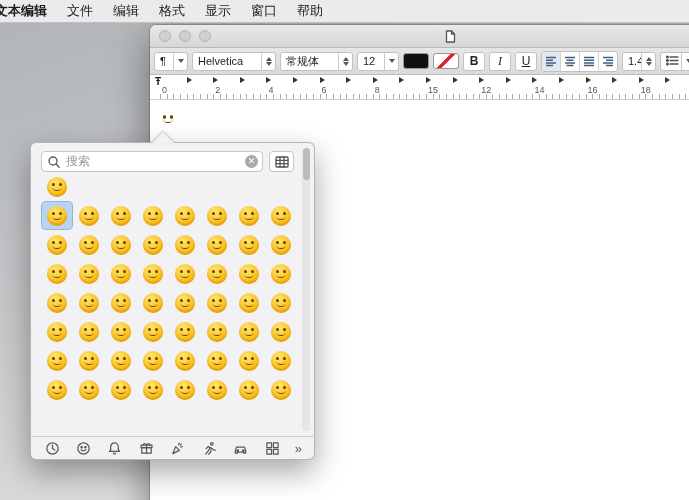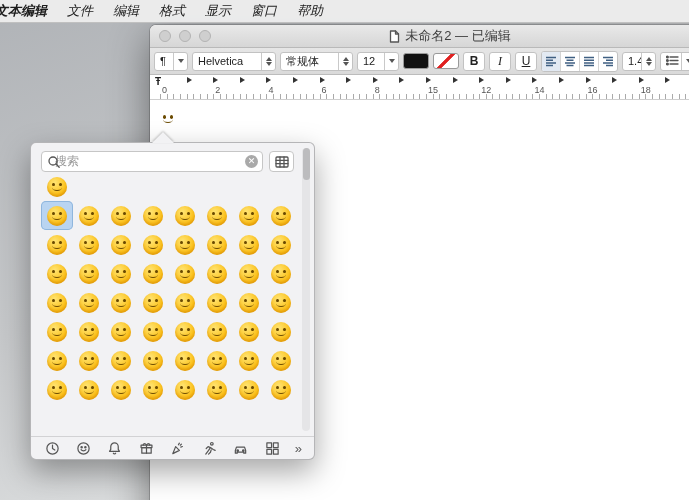--- a/index.html
+++ b/index.html
@@ -3,21 +3,21 @@
 <meta charset="utf-8">
 <style>
   html,body{margin:0;padding:0;}
   body{font-family:"Liberation Sans", sans-serif; background:#888;}
   #stage{position:relative;width:689px;height:500px;overflow:hidden;
          background:linear-gradient(160deg,#b0b3b7 0%,#c6c8ca 45%,#eef0f0 100%);}
 
   
   .menubar{position:absolute;left:0;top:0;width:100%;height:22px;background:rgba(236,236,236,.97);
            border-bottom:1px solid rgba(0,0,0,.18);display:flex;align-items:center;overflow:hidden;
-           font-size:13px;color:#1c1c1c;z-index:30;font-style:italic;}
+           font-size:13px;color:#1c1c1c;z-index:30;}
   .menubar .app-name{font-weight:bold;margin-left:-15px;padding:0 10px;white-space:nowrap;}
   .menubar .menu-item{padding:0 10px;white-space:nowrap;}
 
   
   .window{position:absolute;left:150px;top:25px;width:600px;height:560px;background:#fff;
           border-radius:6px 6px 0 0;box-shadow:0 12px 40px rgba(0,0,0,.45), 0 0 0 1px rgba(0,0,0,.18);}
   .titlebar{height:22px;border-radius:6px 6px 0 0;background:linear-gradient(#e9e9e9,#d6d6d6);
             border-bottom:1px solid #b9b9b9;position:relative;display:flex;align-items:center;justify-content:center;}
   .traffic{position:absolute;left:9px;top:5px;display:flex;gap:8px;}
   .traffic span{width:12px;height:12px;border-radius:50%;background:#cfcfcf;border:1px solid #b3b3b3;box-sizing:border-box;}
@@ -67,21 +67,21 @@
 
   
   .panel{position:absolute;left:30px;top:142px;width:285px;height:318px;background:#f2f2f4;
          border:1px solid rgba(0,0,0,.25);border-radius:6px;box-shadow:0 12px 30px rgba(0,0,0,.35);z-index:40;box-sizing:border-box;}
   .panel .arrow{position:absolute;left:121px;top:-11px;width:0;height:0;
                 border-left:11px solid transparent;border-right:11px solid transparent;border-bottom:11px solid #f2f2f4;
                 filter:drop-shadow(0 -1px 1px rgba(0,0,0,.25));}
   .panel-content{position:absolute;left:0;top:0;right:0;bottom:22px;overflow:hidden;}
   .search-row{display:flex;align-items:center;margin:8px 10px 0 10px;gap:6px;}
   .search-field{position:relative;width:222px;height:21px;background:#fff;border:1px solid #c6c6c6;border-radius:4px;
-                display:flex;align-items:center;box-sizing:border-box;padding:0 22px 0 13px;}
+                display:flex;align-items:center;box-sizing:border-box;padding:0 22px 0 24px;}
   .search-field .ph{font-size:12px;color:#9a9a9a;}
   .search-field .mag{position:absolute;left:5px;top:3px;}
   .search-field .clear{position:absolute;right:4px;top:3px;width:13px;height:13px;border-radius:50%;background:#a9a9a9;
                        display:flex;align-items:center;justify-content:center;font-size:9px;color:#fff;line-height:1;}
   .gridbtn{width:25px;height:21px;background:#fff;border:1px solid #c6c6c6;border-radius:4px;display:flex;
            align-items:center;justify-content:center;box-sizing:border-box;}
   .vscroll{position:absolute;right:4px;top:5px;bottom:28px;width:8px;border-radius:4px;background:rgba(0,0,0,.05);}
   .vscroll .thumb{position:absolute;left:0.5px;top:0;width:7px;height:32px;border-radius:4px;background:#bcbcbe;}
 
   .sections{margin:0 10px;}
@@ -121,21 +121,20 @@
       <div class="traffic">
         <span></span>
         <span></span>
         <span></span>
       </div>
       <div class="title">
         <svg class="icon" width="11" height="13" viewBox="0 0 11 13">
             <path d="M1.5 1h5l3 3v8h-8z" fill="#fff"></path>
             <path d="M6.5 1v3h3"></path>
           </svg>
-        <span>未命名2 — 已编辑</span>
       </div>
     </div>
 
     <div class="fmtbar">
       <div class="ctl" style="width:34px">
         <span class="val">¶</span>
         <span class="stepper">
             <span class="tri-down"></span>
           </span>
       </div>

